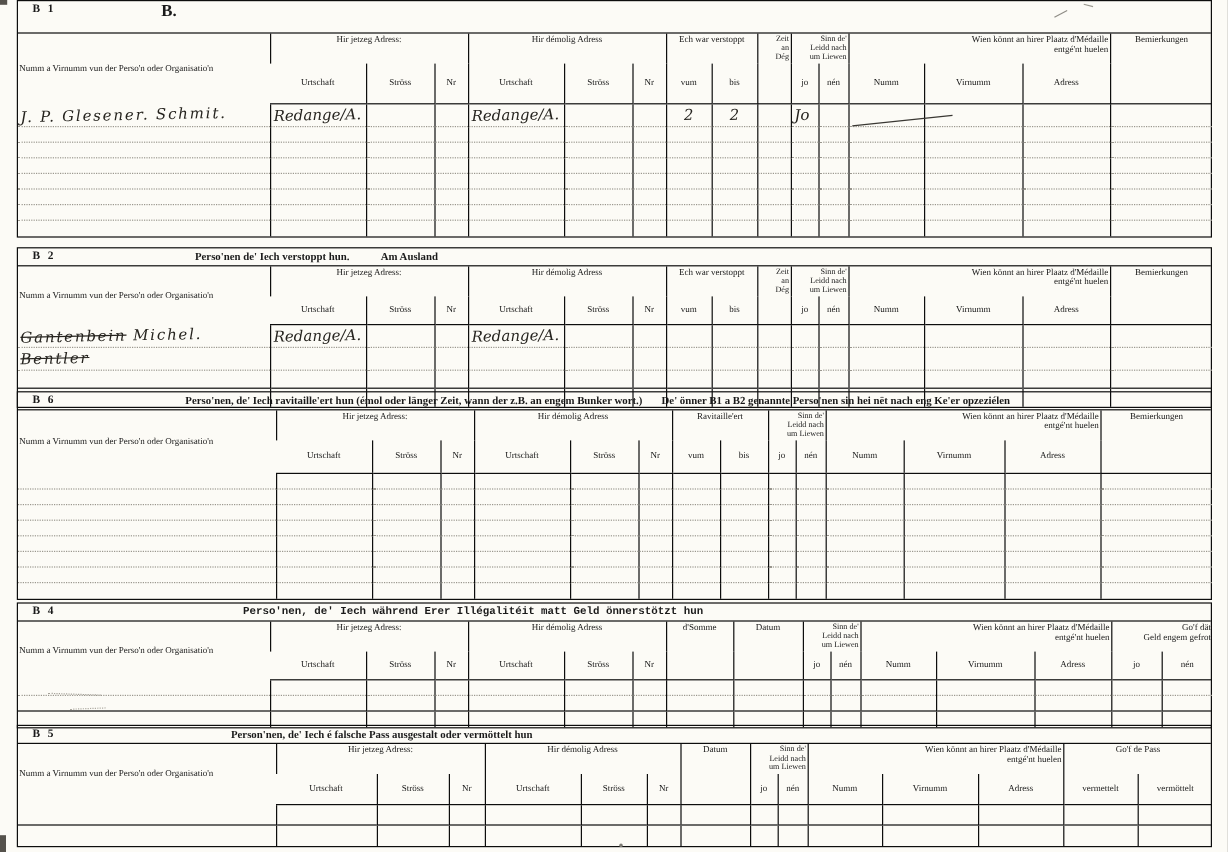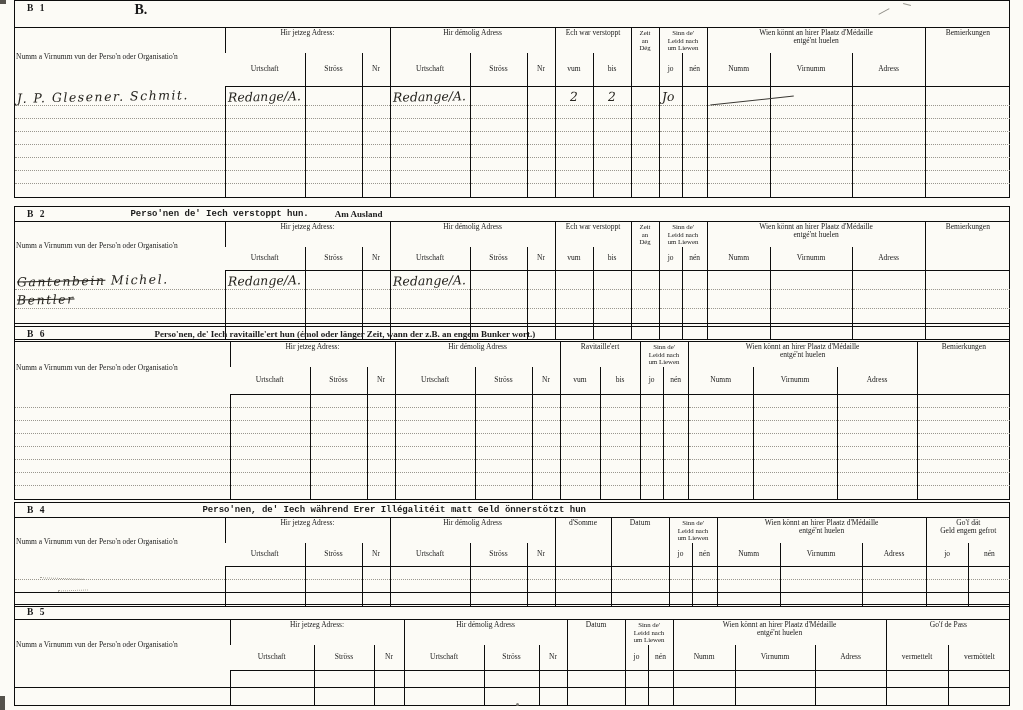--- a/index.html
+++ b/index.html
@@ -19,34 +19,34 @@
 
   .sec-head { display: flex; align-items: flex-start; border-bottom: 1.2px solid #0d0d0d; font-weight: bold; }
   .sec-id { padding-left: 12px; padding-top: 2px; font-size: 9.5px; white-space: nowrap; letter-spacing: 2px; }
   .b1h { height: 27px; }
   .b1h .bigB { font-size: 14px; line-height: 1; margin-left: 88px; margin-top: 2px; }
   .b1h .ttl { display: flex; flex-direction: column; margin-left: 28px; margin-top: 2px; font-size: 9px; line-height: 1.3; white-space: nowrap; }
   .b1h .l2 { display: flex; }
   .tr8 { margin-left: 30px; }
   .sec-head.sm { height: 15px; font-size: 9px; }
   .ht, .ht2 { white-space: nowrap; padding-top: 2px; }
-  .ht-b2 { margin-left: 84px; font-family: Liberation Mono, monospace; } .ht2-b2 { margin-left: 26px; }
+  .ht-b2 { margin-left: 116px; } .ht2-b2 { margin-left: 26px; }
   .ht-b3 { margin-left: 108px; } .ht2-b3 { margin-left: 16px; }
   .ht-b4 { margin-left: 156px; font-family: Liberation Mono, monospace; }
   .ht-b5 { margin-left: 146px; }
 
   .sheet { border-collapse: collapse; table-layout: fixed; width: 100%; }
   .sheet th { font-weight: normal; font-size: 7.5px; line-height: 1.12; padding: 1px 1px; border-left: 1px solid #0d0d0d; }
   .sheet td { border-left: 1px solid #0d0d0d; padding: 0 2px; overflow: visible; }
   .sheet tr > *:first-child { border-left: none; }
   .sheet thead .t2 th { border-bottom: 1px solid #0d0d0d; vertical-align: middle; text-align: center; }
   .sheet thead .sp { border-bottom: 1px solid #0d0d0d; }
   .grp { vertical-align: top; text-align: center; padding-top: 2px; }
   .name-h { vertical-align: middle; text-align: left; padding-left: 6px; font-size: 8px; line-height: 1.25; }
-  .stack span { display: block; text-align: center; }
+  .stack span { display: block; text-align: right; }
   .small-stack span { font-size: 6.8px; }
   .bem { vertical-align: top; padding-top: 4px; text-align: center; font-size: 8px; }
   .topcell { vertical-align: top; padding-top: 3px; text-align: center; font-size: 8px; }
 
   .sheet tbody td { border-bottom: 1px dotted #9a978e; }
   .sheet tbody tr:last-child td { border-bottom: none; }
   .sheet tbody tr.solid-top td { border-top: 1px solid #0d0d0d; }
 
   #s-b1 thead .t1 { height: 22px; } #s-b1 thead .t2 { height: 34px; } #s-b1 tbody tr { height: 13px; }
   #s-b2 thead .t1 { height: 20px; } #s-b2 thead .t2 { height: 24px; } #s-b2 tbody tr { height: 15px; }
@@ -438,20 +438,21 @@
             <td></td>
           </tr>
         </tbody>
     </table>
   </section>
 
   <section class="form-section" id="s-b3">
     <div class="sec-head sm">
       <span class="sec-id">B 6</span>
       <span class="ht ht-b3">Perso'nen, de' Iech ravitaille'ert hun (émol oder länger Zeit, wann der z.B. an engem Bunker wort.)</span>
+      <span class="ht2 ht2-b3">De' önner B1 a B2 genannte Perso'nen sin hei nët nach eng Ke'er opzeziélen</span>
     </div>
     <table class="sheet">
       <colgroup>
         <col style="width:215px">
           <col style="width:80px">
           <col style="width:57px">
           <col style="width:28px">
         <col style="width:80px">
           <col style="width:57px">
           <col style="width:28px">
@@ -754,20 +755,21 @@
             <td></td>
             <td></td>
           </tr>
         </tbody>
     </table>
   </section>
 
   <section class="form-section" id="s-b5">
     <div class="sec-head sm">
       <span class="sec-id">B 5</span>
+      <span class="ht ht-b5">Person'nen, de' Iech é falsche Pass ausgestalt oder vermöttelt hun</span>
     </div>
     <table class="sheet">
       <colgroup>
         <col style="width:215px">
           <col style="width:84px">
           <col style="width:60px">
           <col style="width:30px">
         <col style="width:80px">
           <col style="width:55px">
           <col style="width:28px">

